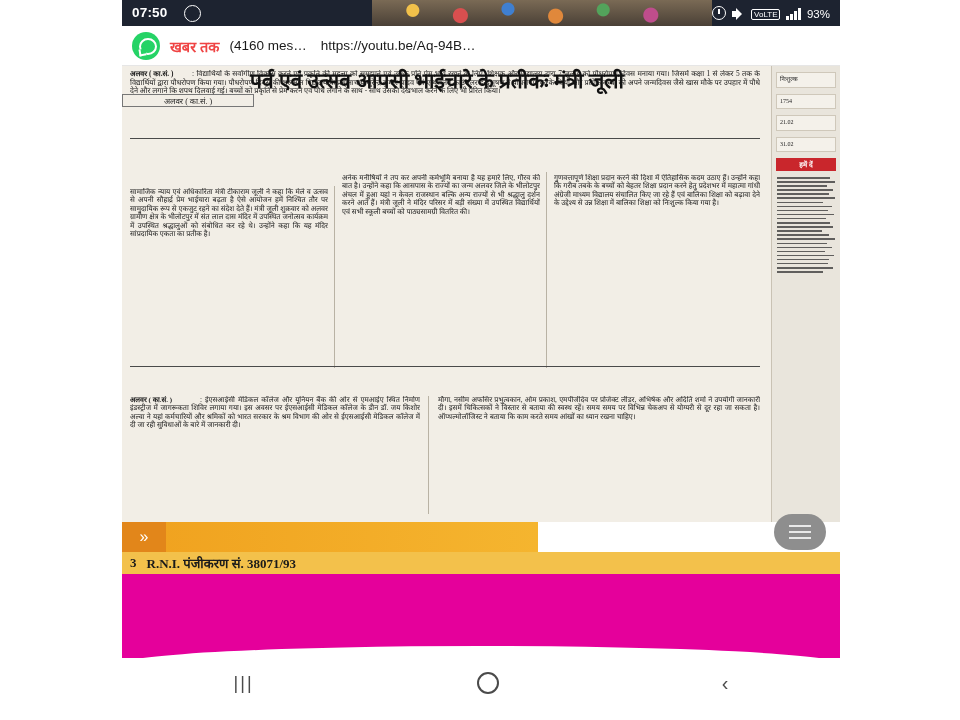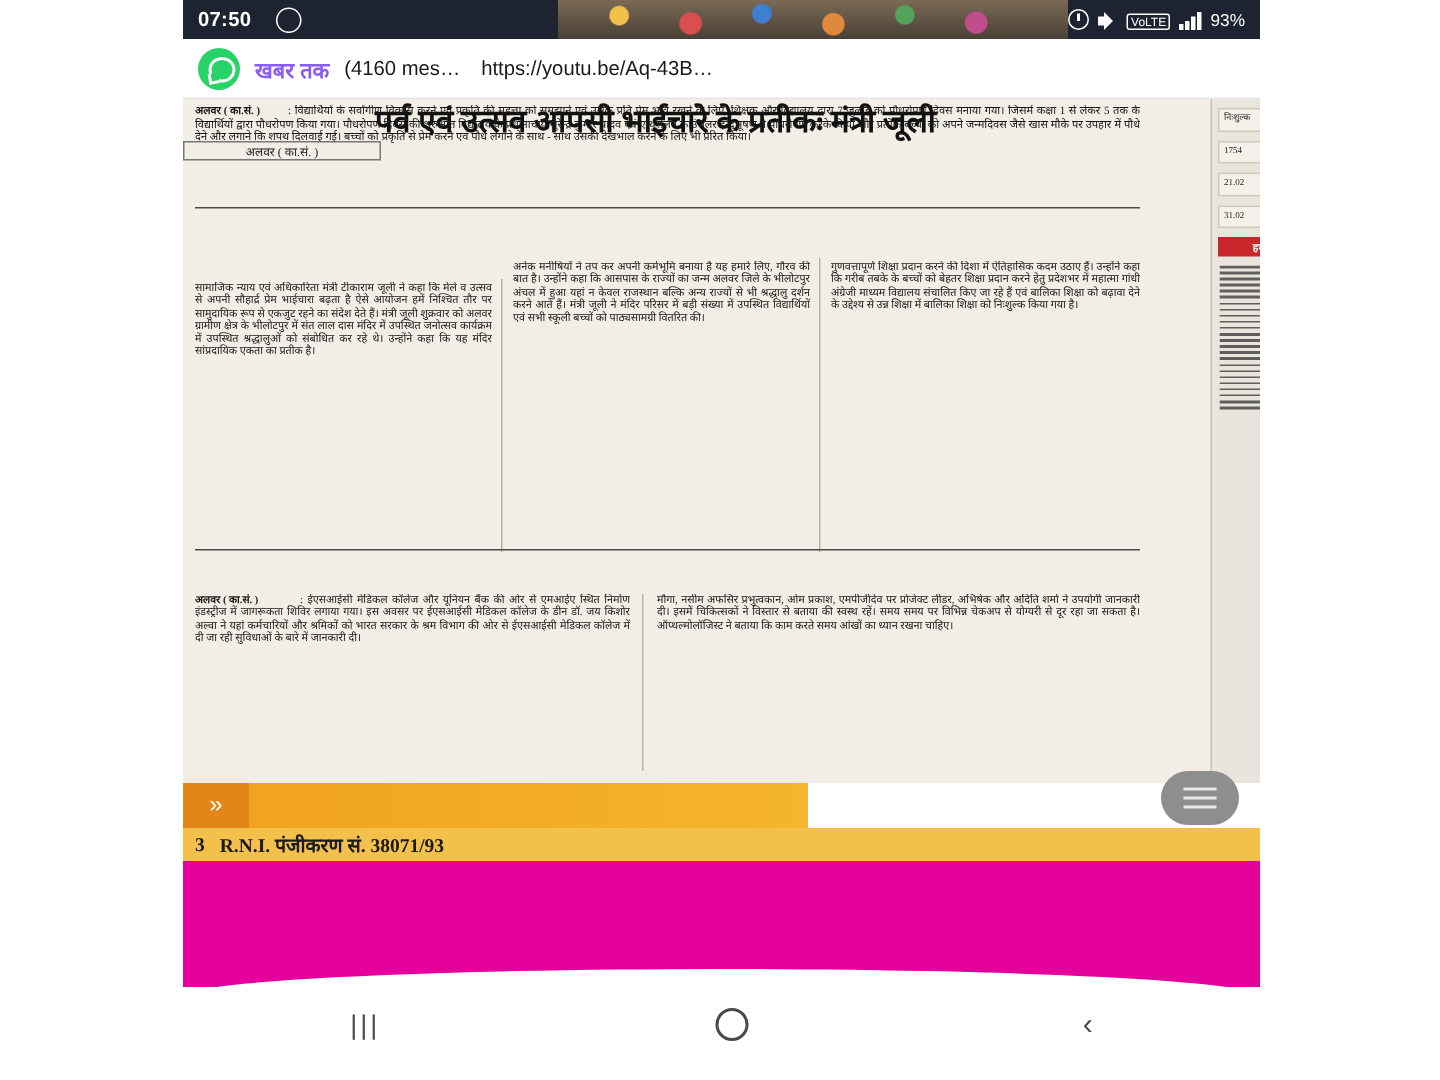--- a/index.html
+++ b/index.html
@@ -140,38 +140,37 @@
   #wa-bar .wa-logo:before{
     content:"";position:absolute;left:7px;top:6px;width:14px;height:13px;
     border:2.2px solid #fff;border-radius:50%;
   }
   #wa-bar .wa-logo:after{
     content:"";position:absolute;left:7px;top:17px;width:5px;height:5px;
     background:#25D366;border-left:2.2px solid #fff;border-bottom:2.2px solid #fff;
     transform: rotate(-10deg);
   }
   #wa-bar .wa-title {
-    font-size: 14.5px; font-weight: bold; color:#8b5cf6;
+    font-size: 14.5px; font-weight: bold; color:#ef4444;
     white-space: nowrap;
   }
   #wa-bar .wa-msg {
     font-size: 13.5px; color:#1a1a1a; white-space: nowrap;
   }
   #wa-bar .wa-link {
     font-size: 13.5px; color:#1a1a1a; white-space: nowrap; margin-left: 4px;
   }
   
   #paper {
     position: absolute;
     left: 0; top: 66px;
     width: 718px;
     height: 540px;
     background: #f3efe7;
     overflow: hidden;
-    padding-left: 36px;
   }
   #paper .page {
     position: absolute; inset: 0;
     background: #f2eee6;
   }
   .headline {
     font-family: "Liberation Serif", serif;
     font-weight: bold;
     color: #111;
     text-align: center;
@@ -363,21 +362,21 @@
             <i></i>
           </span>
         <span>93%</span>
       </div>
     </div>
 
     <div id="wa-bar">
       <div class="wa-logo"></div>
       <span class="wa-title">खबर तक</span>
       <span class="wa-msg">(4160 mes…</span>
-      <span class="wa-link">https://youtu.be/Aq-43B…</span>
+      <span class="wa-link">https://youtu.be/Aq-94B…</span>
     </div>
 
     <div id="paper">
       <div class="page">
 
         <div class="realtext" style="left:8px; top:4px; width:60px; font-size:7.2px; font-weight:bold;">अलवर ( का.सं. )</div>
         <div class="realtext" style="left:8px; top:4px; width:630px; height:64px; font-size:7.4px; text-indent:62px;">: विद्यार्थियों के सर्वांगीण विकास करने एवं प्रकृति की महत्ता को समझाने एवं उसके प्रति प्रेम भाव रखने के लिए, शिक्षक और विद्यालय द्वारा 7 जुलाई को पौधरोपण दिवस मनाया गया। जिसमें कक्षा 1 से लेकर 5 तक के विद्यार्थियों द्वारा पौधरोपण किया गया। पौधरोपण दिवस की शुरुआत विद्यालय के प्रधानाचार्य सुरेन्द्र कुमार यादव एवं एन्थुसेलन काउंसलर इन्दुभूषण ने पौधरोपण करके किया और प्रत्येक बच्चों को अपने जन्मदिवस जैसे खास मौके पर उपहार में पौधे देने और लगाने कि शपथ दिलवाई गई। बच्चों को प्रकृति से प्रेम करने एवं पौधे लगाने के साथ - साथ उसकी देखभाल करने के लिए भी प्रेरित किया।</div>
 
         <div class="hr" style="left:8px; top:72px; width:630px;"></div>
 

